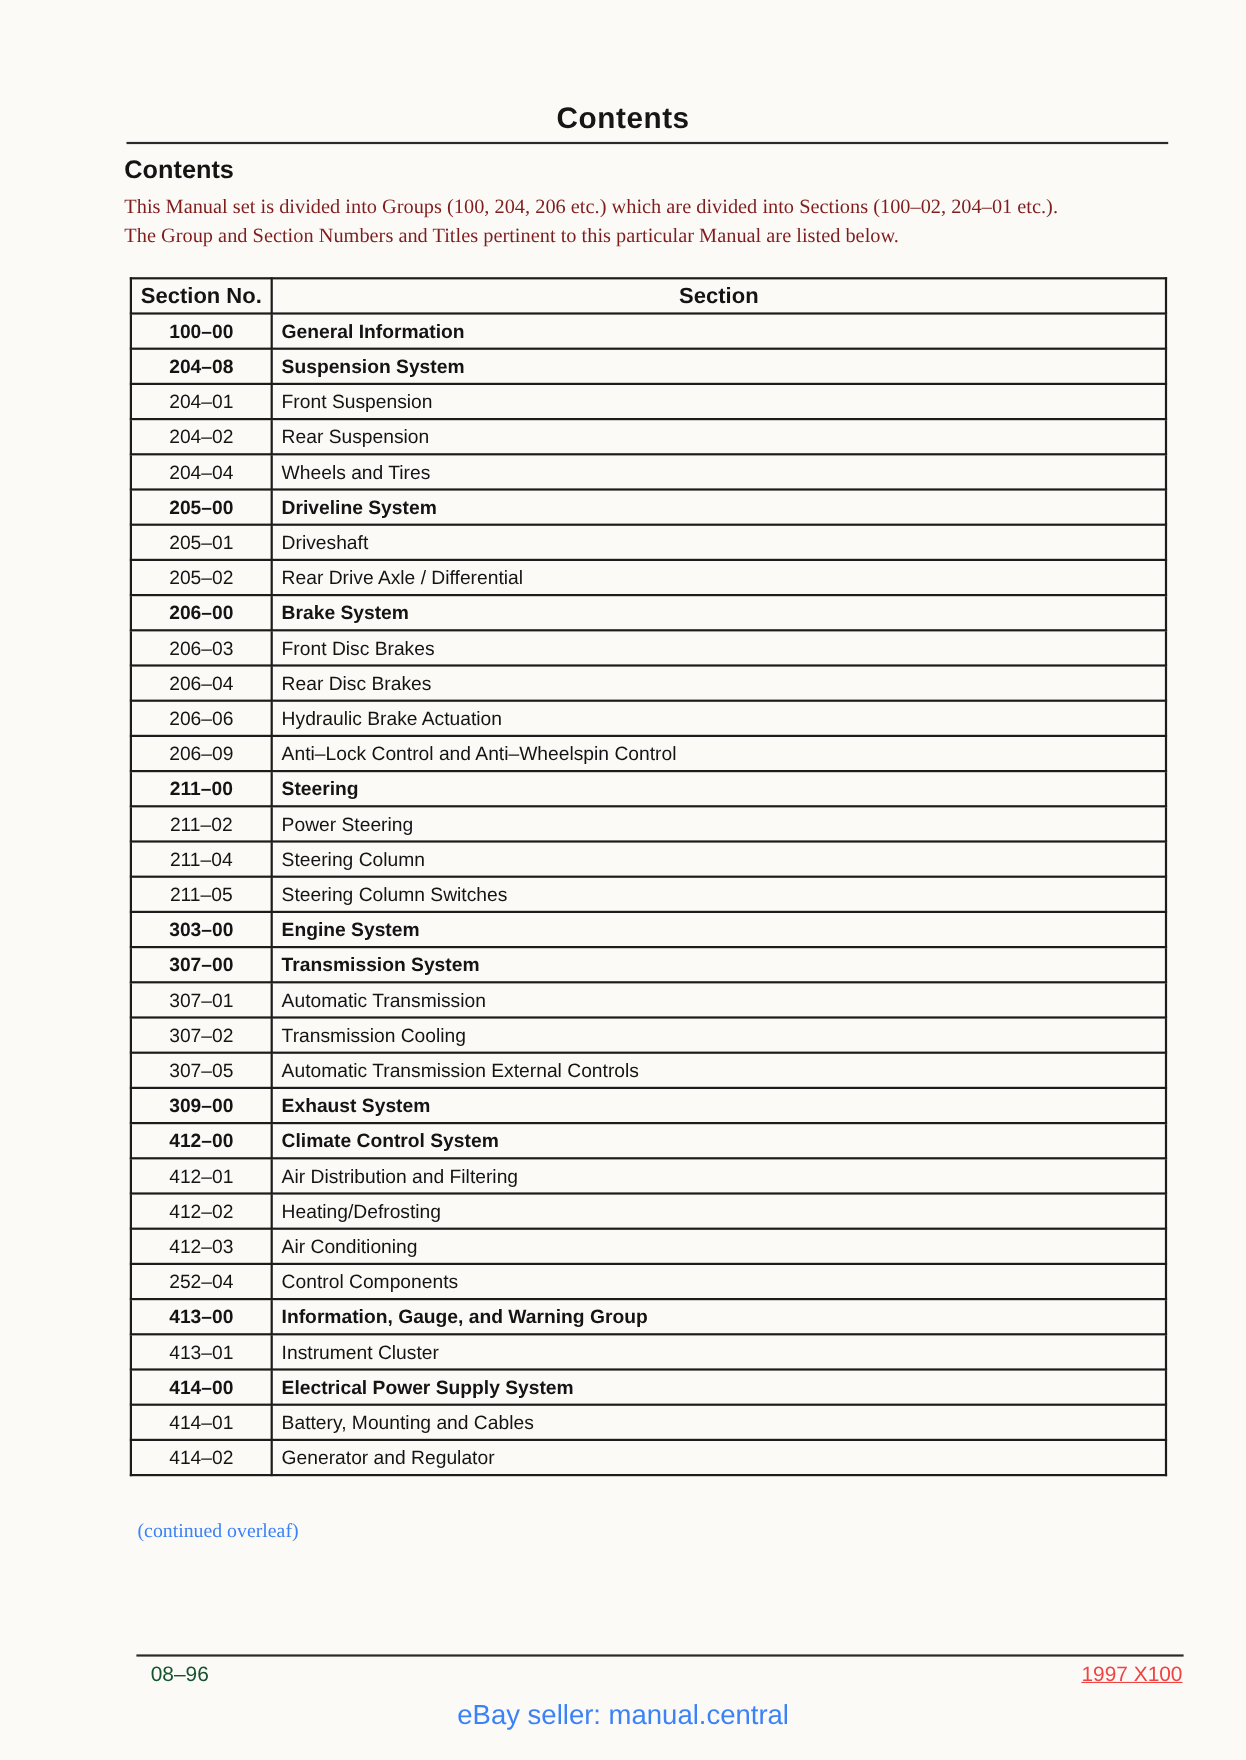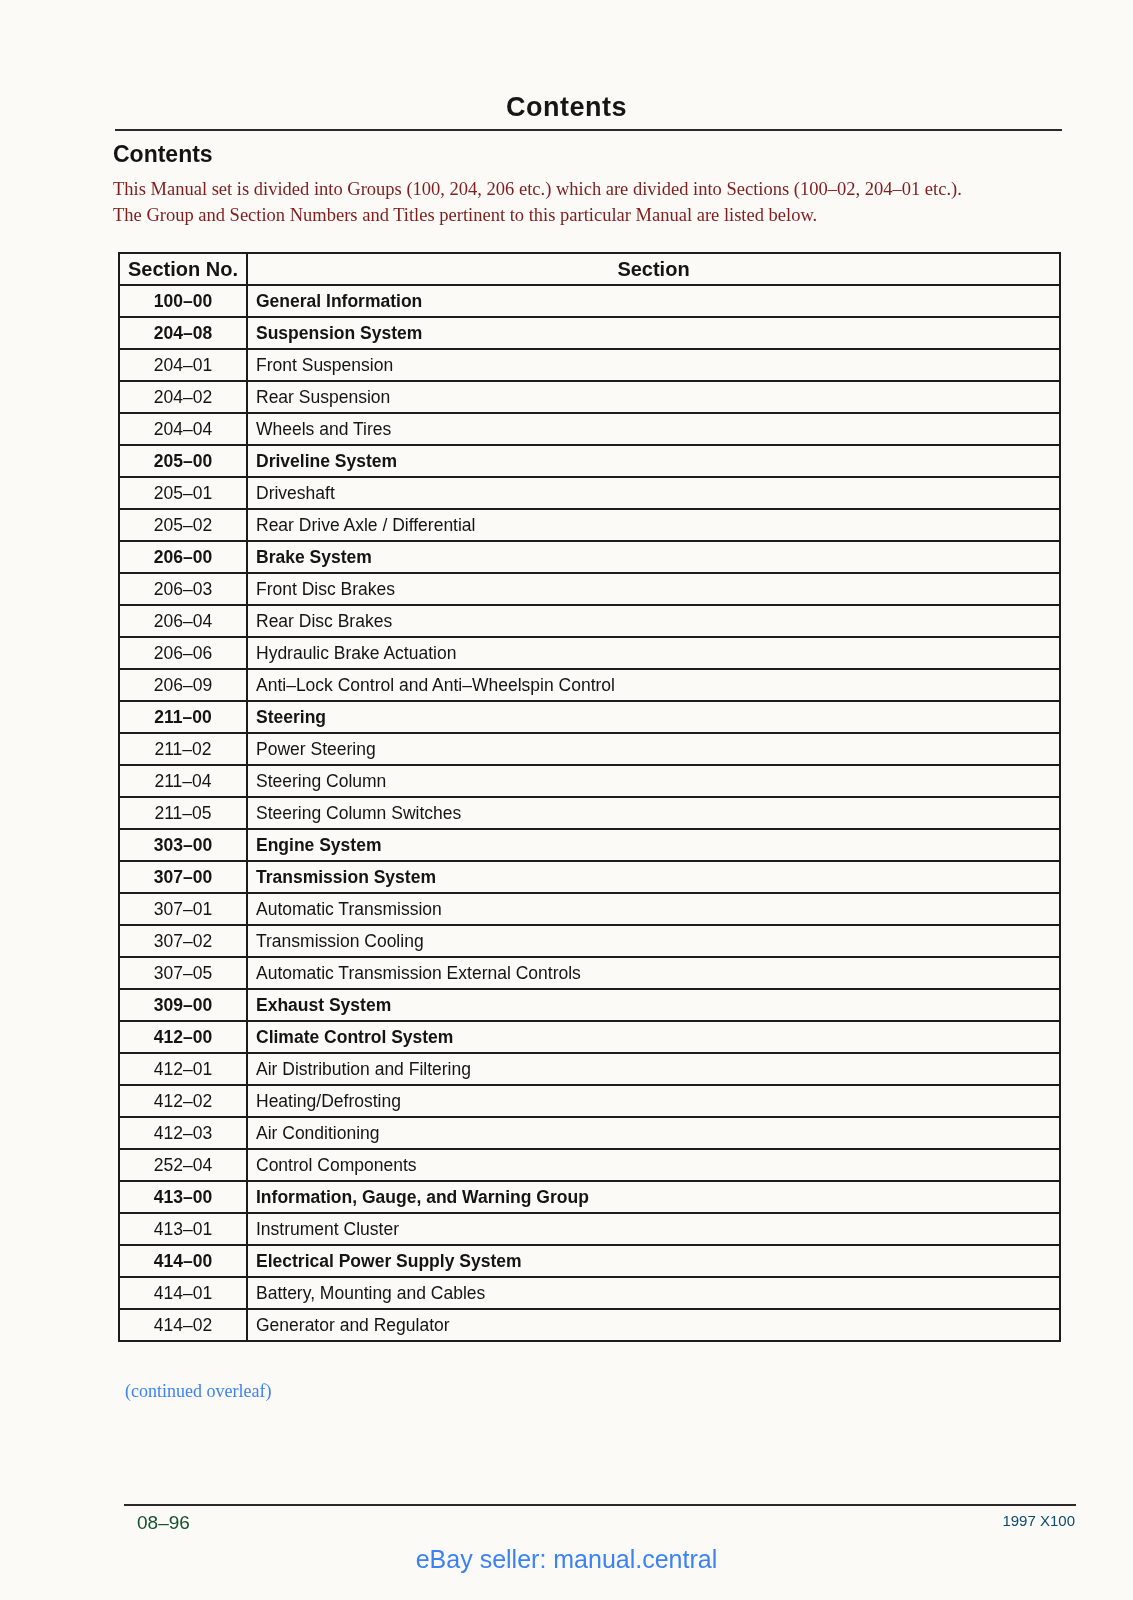--- a/index.html
+++ b/index.html
@@ -99,22 +99,23 @@
     position: absolute;
     top: 1512px;
     left: 137px;
     font-size: 19px;
     color: #14532d;
   }
   .footer-right {
     position: absolute;
     top: 1512px;
     right: 58px;
-    font-size: 15px;
-    color: #0c4a6e;
+    font-size: 19px;
+    color: #ef4444;
+    text-decoration: underline;
   }
   .ebay-line {
     position: absolute;
     top: 1545px;
     left: 0;
     width: 100%;
     text-align: center;
     font-size: 25px;
     color: #3b82f6;
   }

